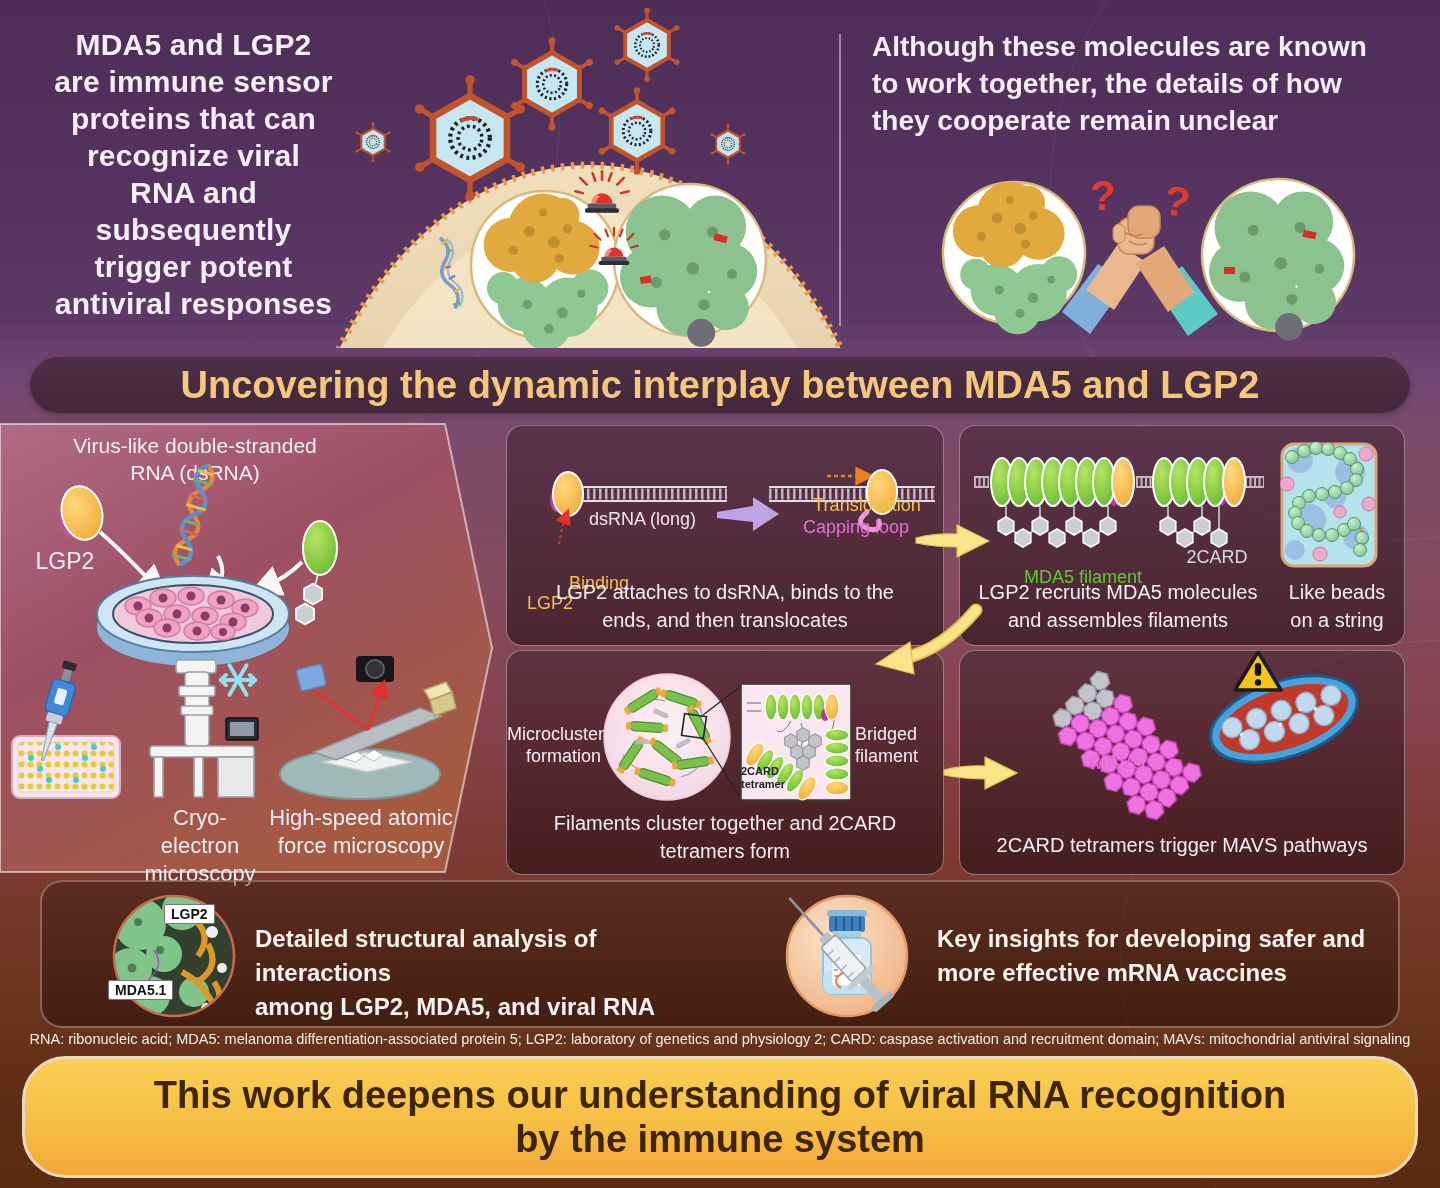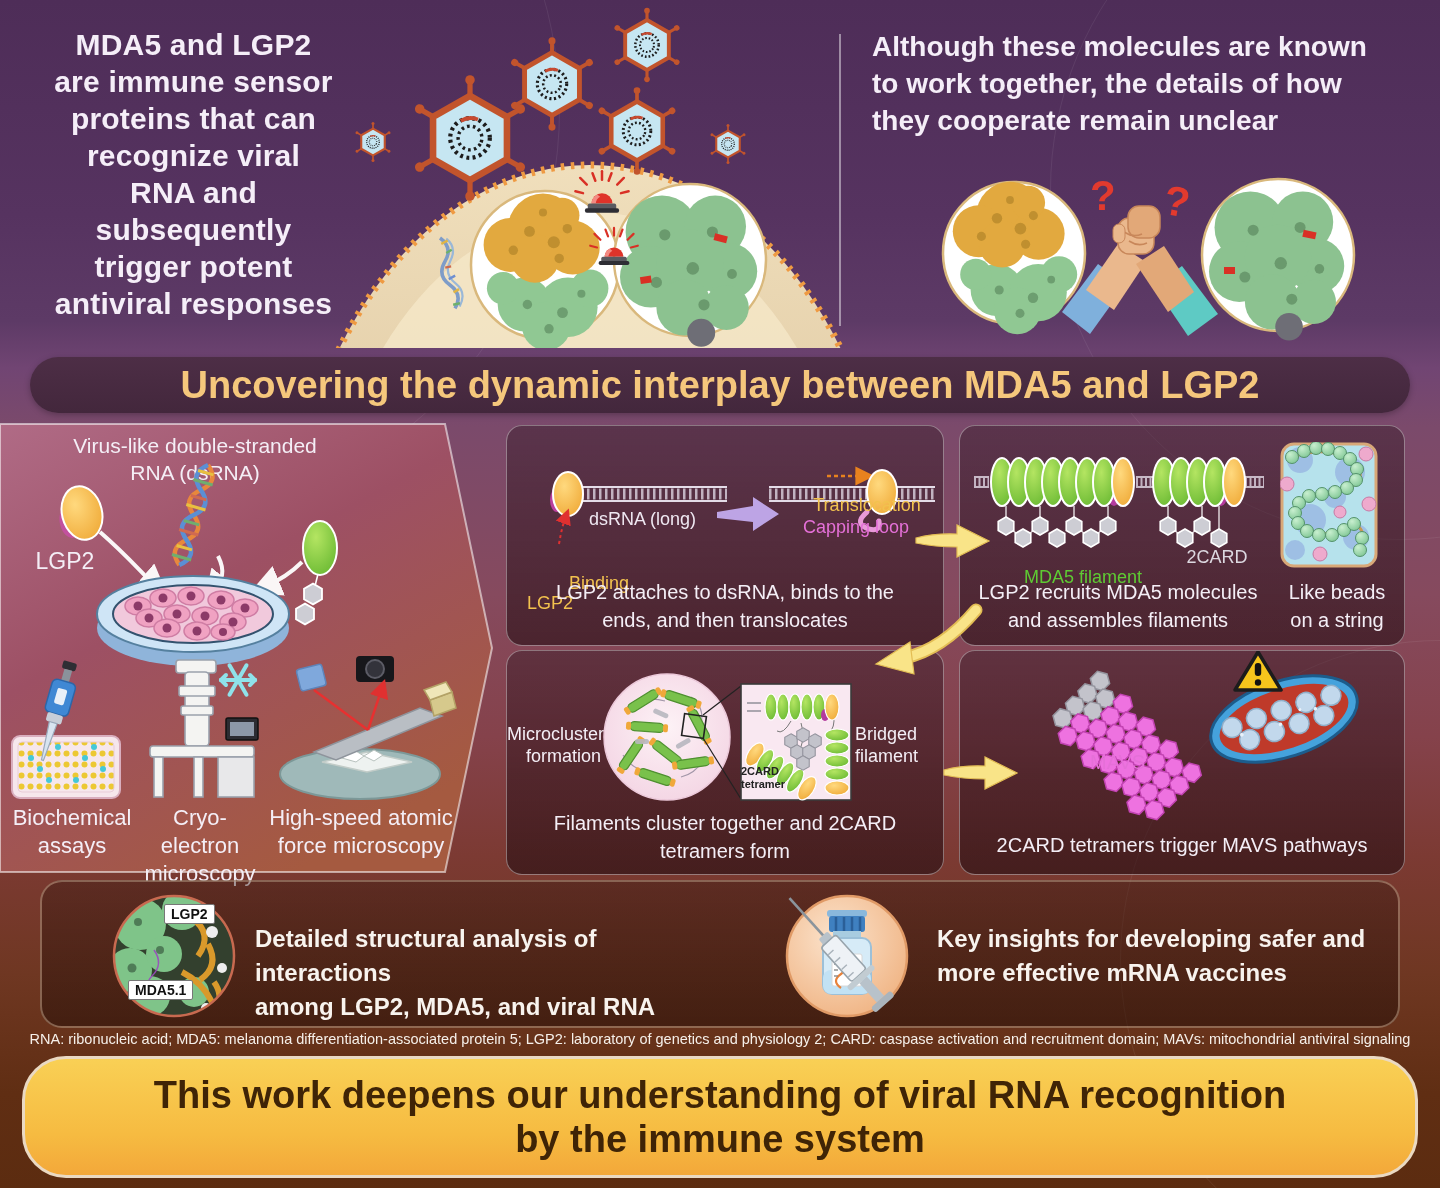--- a/index.html
+++ b/index.html
@@ -482,22 +482,20 @@
       <rect x="84" y="0" width="38" height="26" rx="4" fill="#17171b"></rect>
       <circle cx="103" cy="13" r="9" fill="#33333b" stroke="#5c5c66" stroke-width="2"></circle>
       <rect x="90" y="-5" width="12" height="6" rx="2" fill="#17171b"></rect>
     </g>
     <g stroke="#e83030" stroke-width="2.4" fill="none">
       <line x1="42" y1="34" x2="96" y2="74"></line>
       <path d="M96,74 L110,32" marker-end="url(#mRed)"></path>
     </g>
   </svg>
 
-  <div class="abs method-lbl pre" style="left:6px; top:804px; width:132px;">Biochemical
-assays</div>
   <div class="abs method-lbl pre" style="left:134px; top:804px; width:132px;">Cryo-electron
 microscopy</div>
   <div class="abs method-lbl pre" style="left:266px; top:804px; width:190px;">High-speed atomic
 force microscopy</div>
 
   <div class="panel" style="left:506px; top:425px; width:438px; height:221px;">
     <svg width="438" height="148">
 
       <g>
         <line x1="74" y1="61" x2="220" y2="61" stroke="#e4dce8" stroke-width="2.2"></line>
@@ -831,21 +829,21 @@
             <circle cx="112" cy="76" r="5"></circle>
             <circle cx="96" cy="116" r="5"></circle>
           </g>
         <g stroke="#9a4abf" stroke-width="1.5" fill="none" opacity="0.9">
           <path d="M44,58 q10,14 -2,26 q-10,10 4,20"></path>
         </g>
       </g>
       <circle cx="64" cy="64" r="60" fill="none" stroke="#c86a50" stroke-width="2.5"></circle>
     </svg>
     <div class="tag" style="left:122px; top:22px;">LGP2</div>
-    <div class="tag" style="left:86px; top:98px;">MDA5.1</div>
+    <div class="tag" style="left:66px; top:98px;">MDA5.1</div>
     <div class="finding pre" style="left:213px; top:40px; width:480px;">Detailed structural analysis of interactions
 among LGP2, MDA5, and viral RNA</div>
 
     <svg width="150" height="128" style="position:absolute; left:730px; top:10px; overflow:visible;">
       <defs>
           <radialGradient id="gPeach" cx="0.4" cy="0.35" r="0.9">
         <stop offset="0" stop-color="#fbe3cc"></stop>
             <stop offset="1" stop-color="#eda770"></stop>
       </radialGradient>
         </defs>

